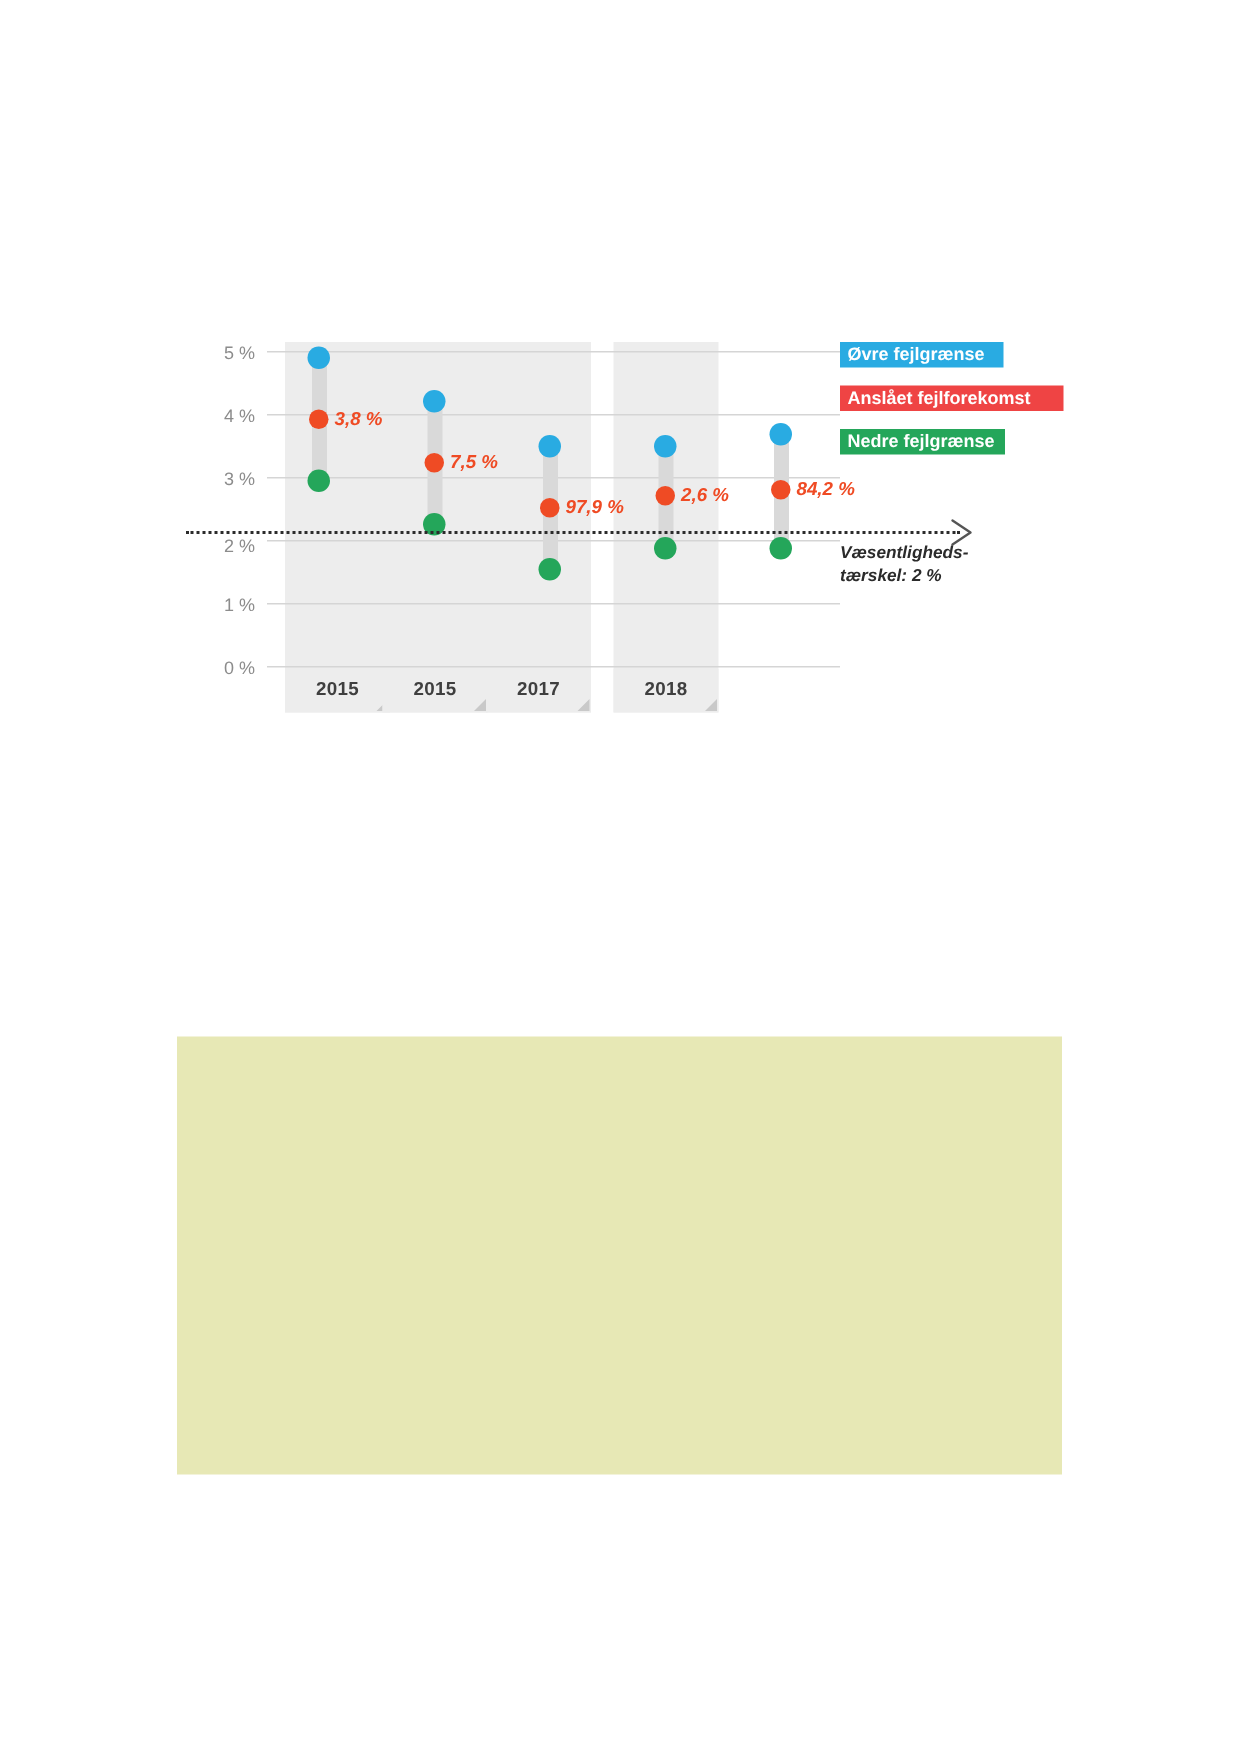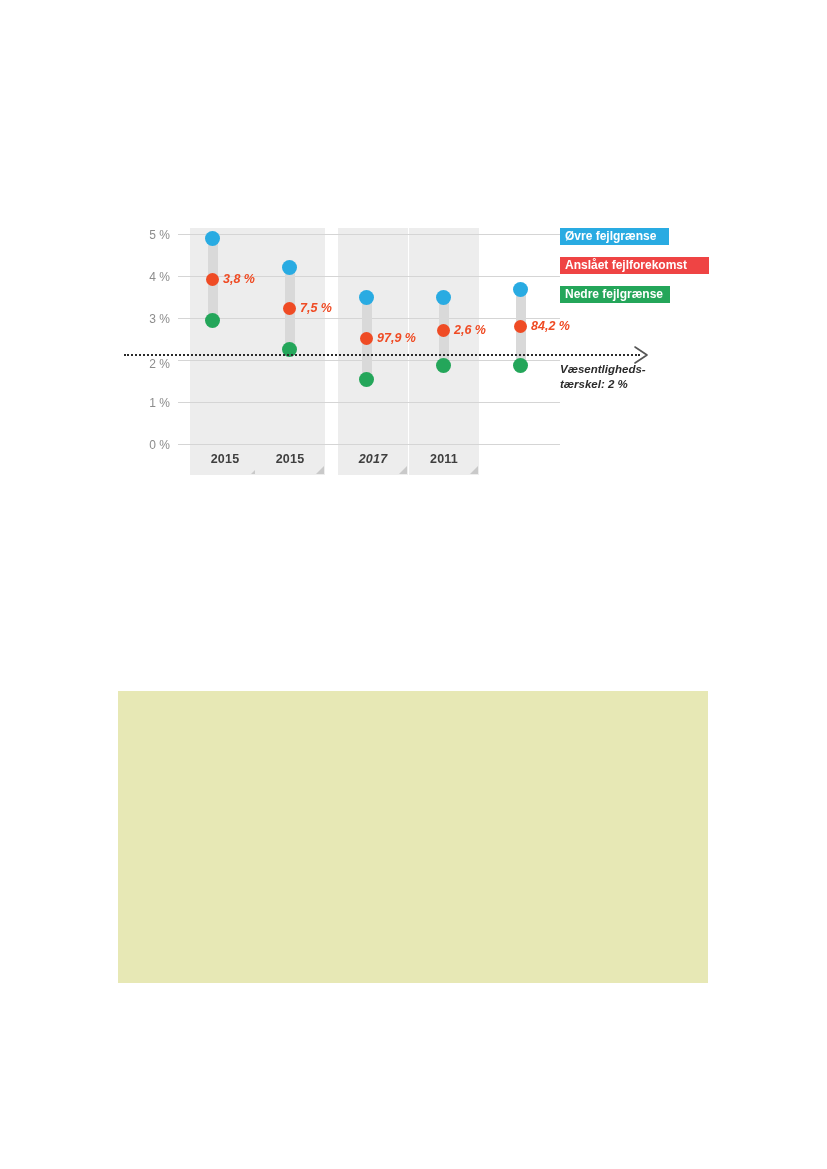--- a/index.html
+++ b/index.html
@@ -212,31 +212,31 @@
         <div class="corner-tri"></div>
       </div>
     </div>
     <div class="band" style="left:77px;">
       <div class="band-plot"></div>
       <div class="band-label-cell">
         <div class="band-label">2015</div>
         <div class="corner-tri"></div>
       </div>
     </div>
-    <div class="band" style="left:160px;font-style:italic;">
+    <div class="band" style="left:146px;">
       <div class="band-plot"></div>
       <div class="band-label-cell">
         <div class="band-label">2017</div>
         <div class="corner-tri"></div>
       </div>
     </div>
     <div class="band" style="left:231px;">
       <div class="band-plot"></div>
       <div class="band-label-cell">
-        <div class="band-label">2011</div>
+        <div class="band-label">2018</div>
         <div class="corner-tri"></div>
       </div>
     </div>
 
     <div class="gridline" style="top:6px;"></div>
     <div class="gridline" style="top:48px;"></div>
     <div class="gridline" style="top:90px;"></div>
     <div class="gridline" style="top:132px;"></div>
     <div class="gridline" style="top:174px;"></div>
     <div class="gridline" style="top:216px;"></div>

